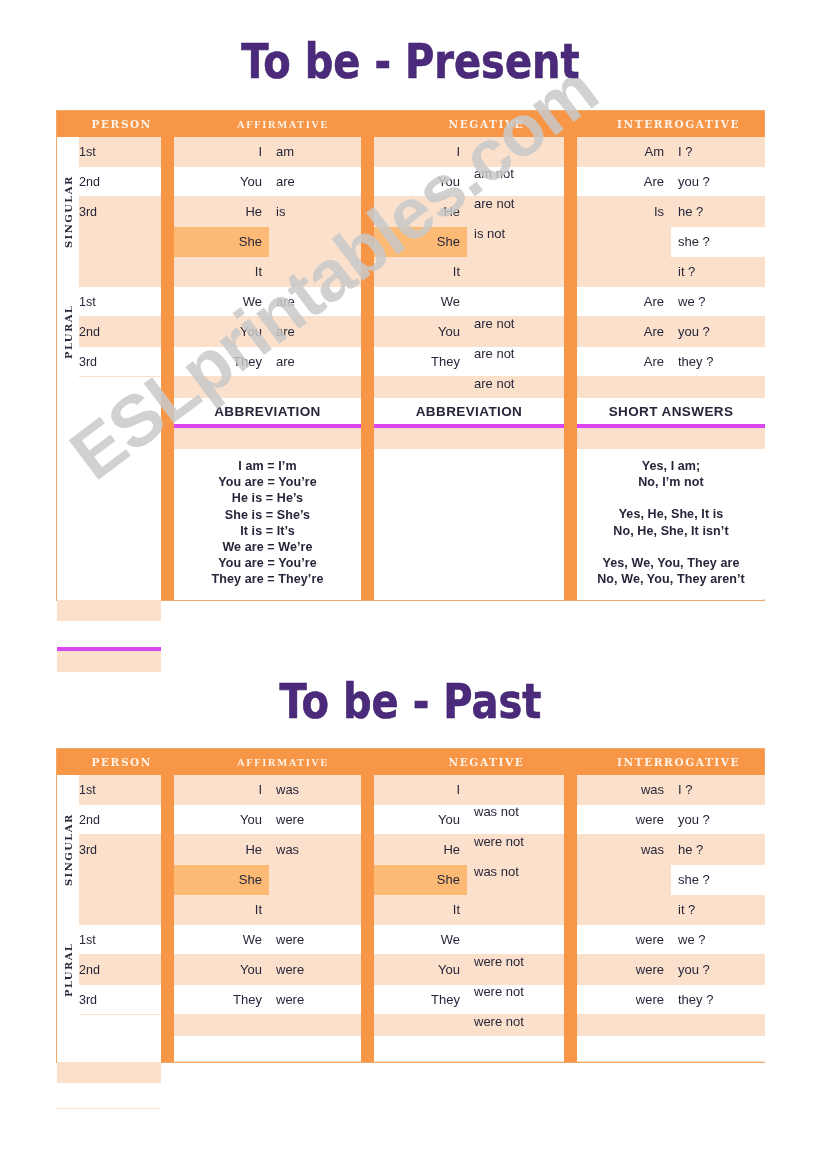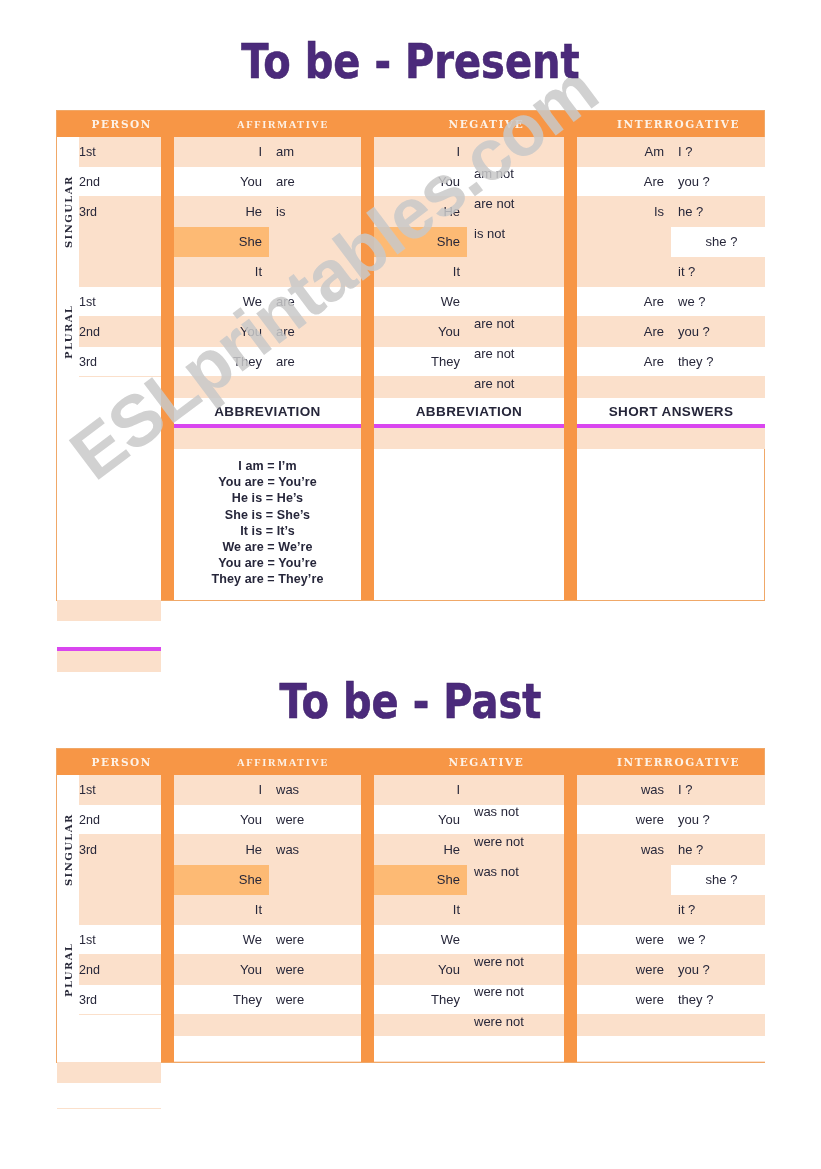--- a/index.html
+++ b/index.html
@@ -131,21 +131,21 @@
     height:30px; line-height:30px;
   }
   
   .col-aff .cellA{ width:95px; } .col-aff .cellB{ width:92px; }
   .col-neg .cellA{ width:93px; } .col-neg .cellB{ width:97px;margin-top:44px; }
   .col-int .cellA{ width:94px; } .col-int .cellB{ width:94px; }
 
   
   .row.splitL .cellA{ background:#fdba74; }
   .row.splitL{ background:#fbe0cb; }
-  .row.splitR .cellB{ background:#ffffff;text-align:center; }
+  .row.splitR .cellB{ background:#ffffff; }
   .row.splitR{ background:#fbe0cb; }
 
   
   .prow{
     height:30px;
     border-bottom:1px solid #fbe0cb;
     box-sizing:border-box;
     display:flex; align-items:center;
   }
   .prow.tint{ background:#fbe0cb; }
@@ -370,20 +370,30 @@
           <span class="cellB">you ?</span>
         </div>
       <div class="row plain">
           <span class="cellA">Are</span>
           <span class="cellB">they ?</span>
         </div>
 
       <div class="stripe"></div>
       <div class="sect">SHORT ANSWERS</div>
       <div class="stripe"></div>
+      <div class="textblock">
+        <div class="ln">Yes, I am;</div>
+        <div class="ln">No, I’m not</div>
+        <div class="sp"></div>
+        <div class="ln">Yes, He, She, It is</div>
+        <div class="ln">No, He, She, It isn’t</div>
+        <div class="sp"></div>
+        <div class="ln">Yes, We, You, They are</div>
+        <div class="ln">No, We, You, They aren’t</div>
+      </div>
     </div>
 
   </div>
 </div>
 
 <div class="title" id="title-past">To be - Past</div>
 
 <div class="tbl" id="table-past">
 
   <div class="hdr">

